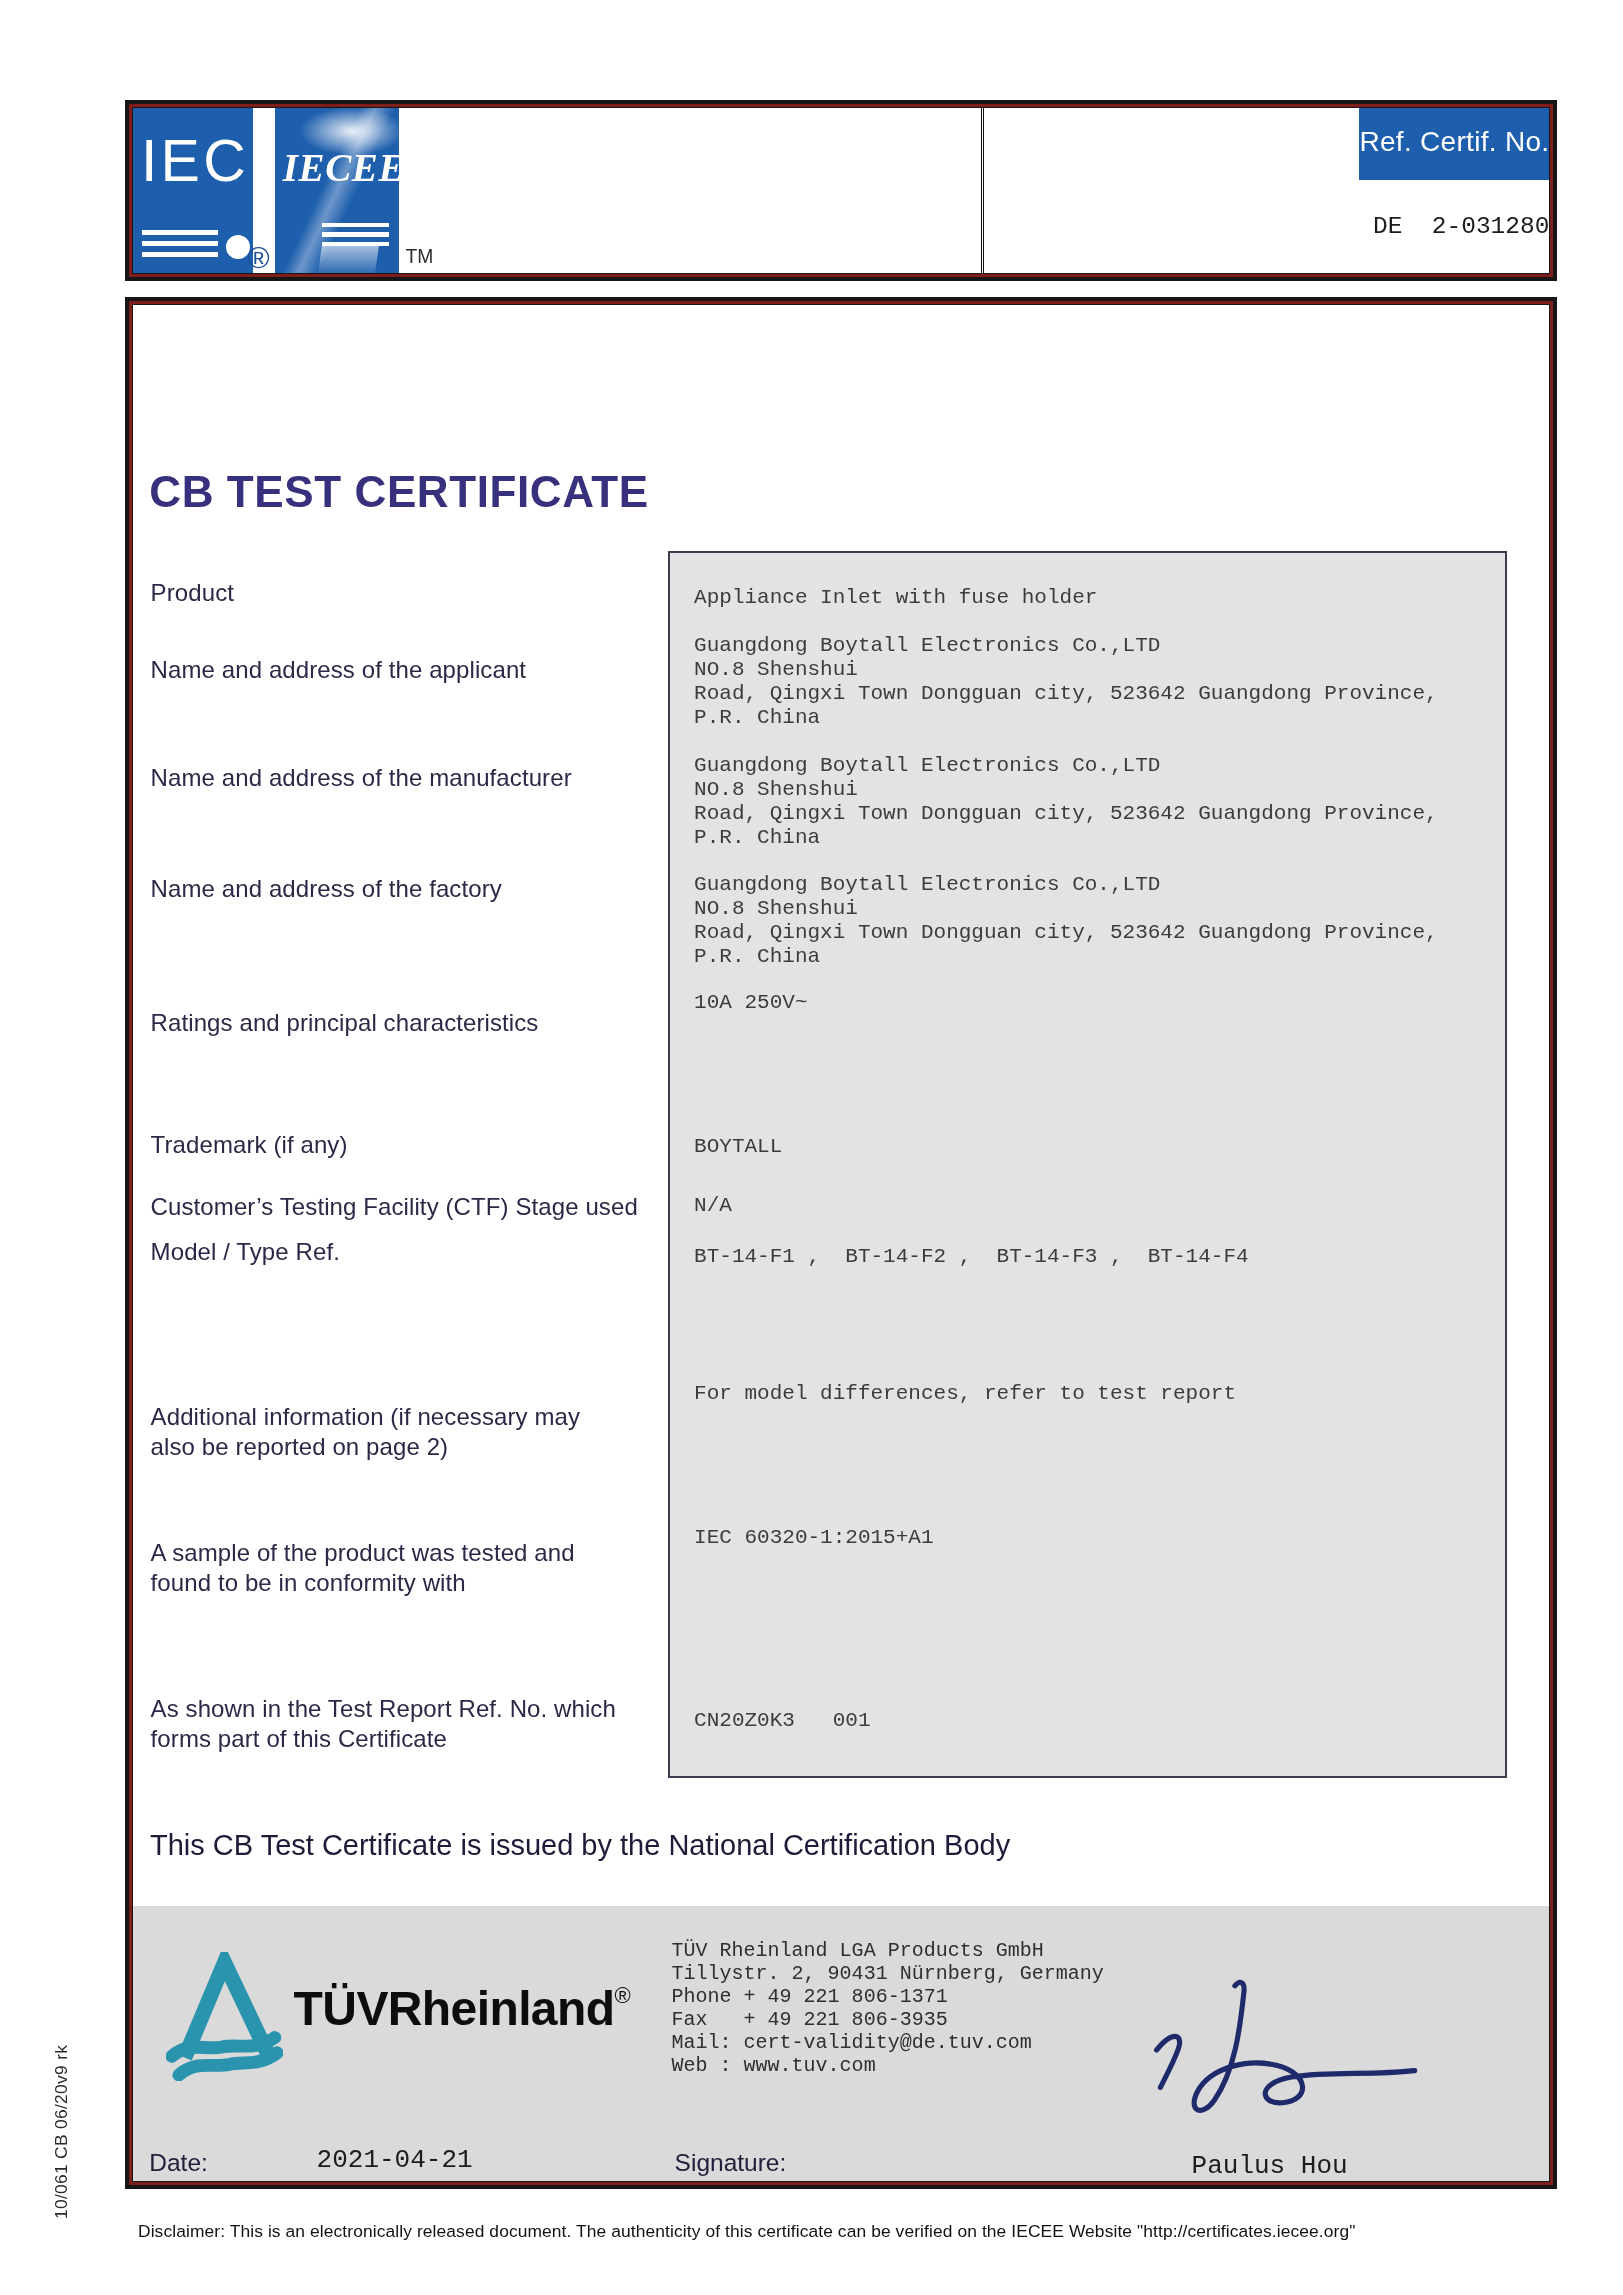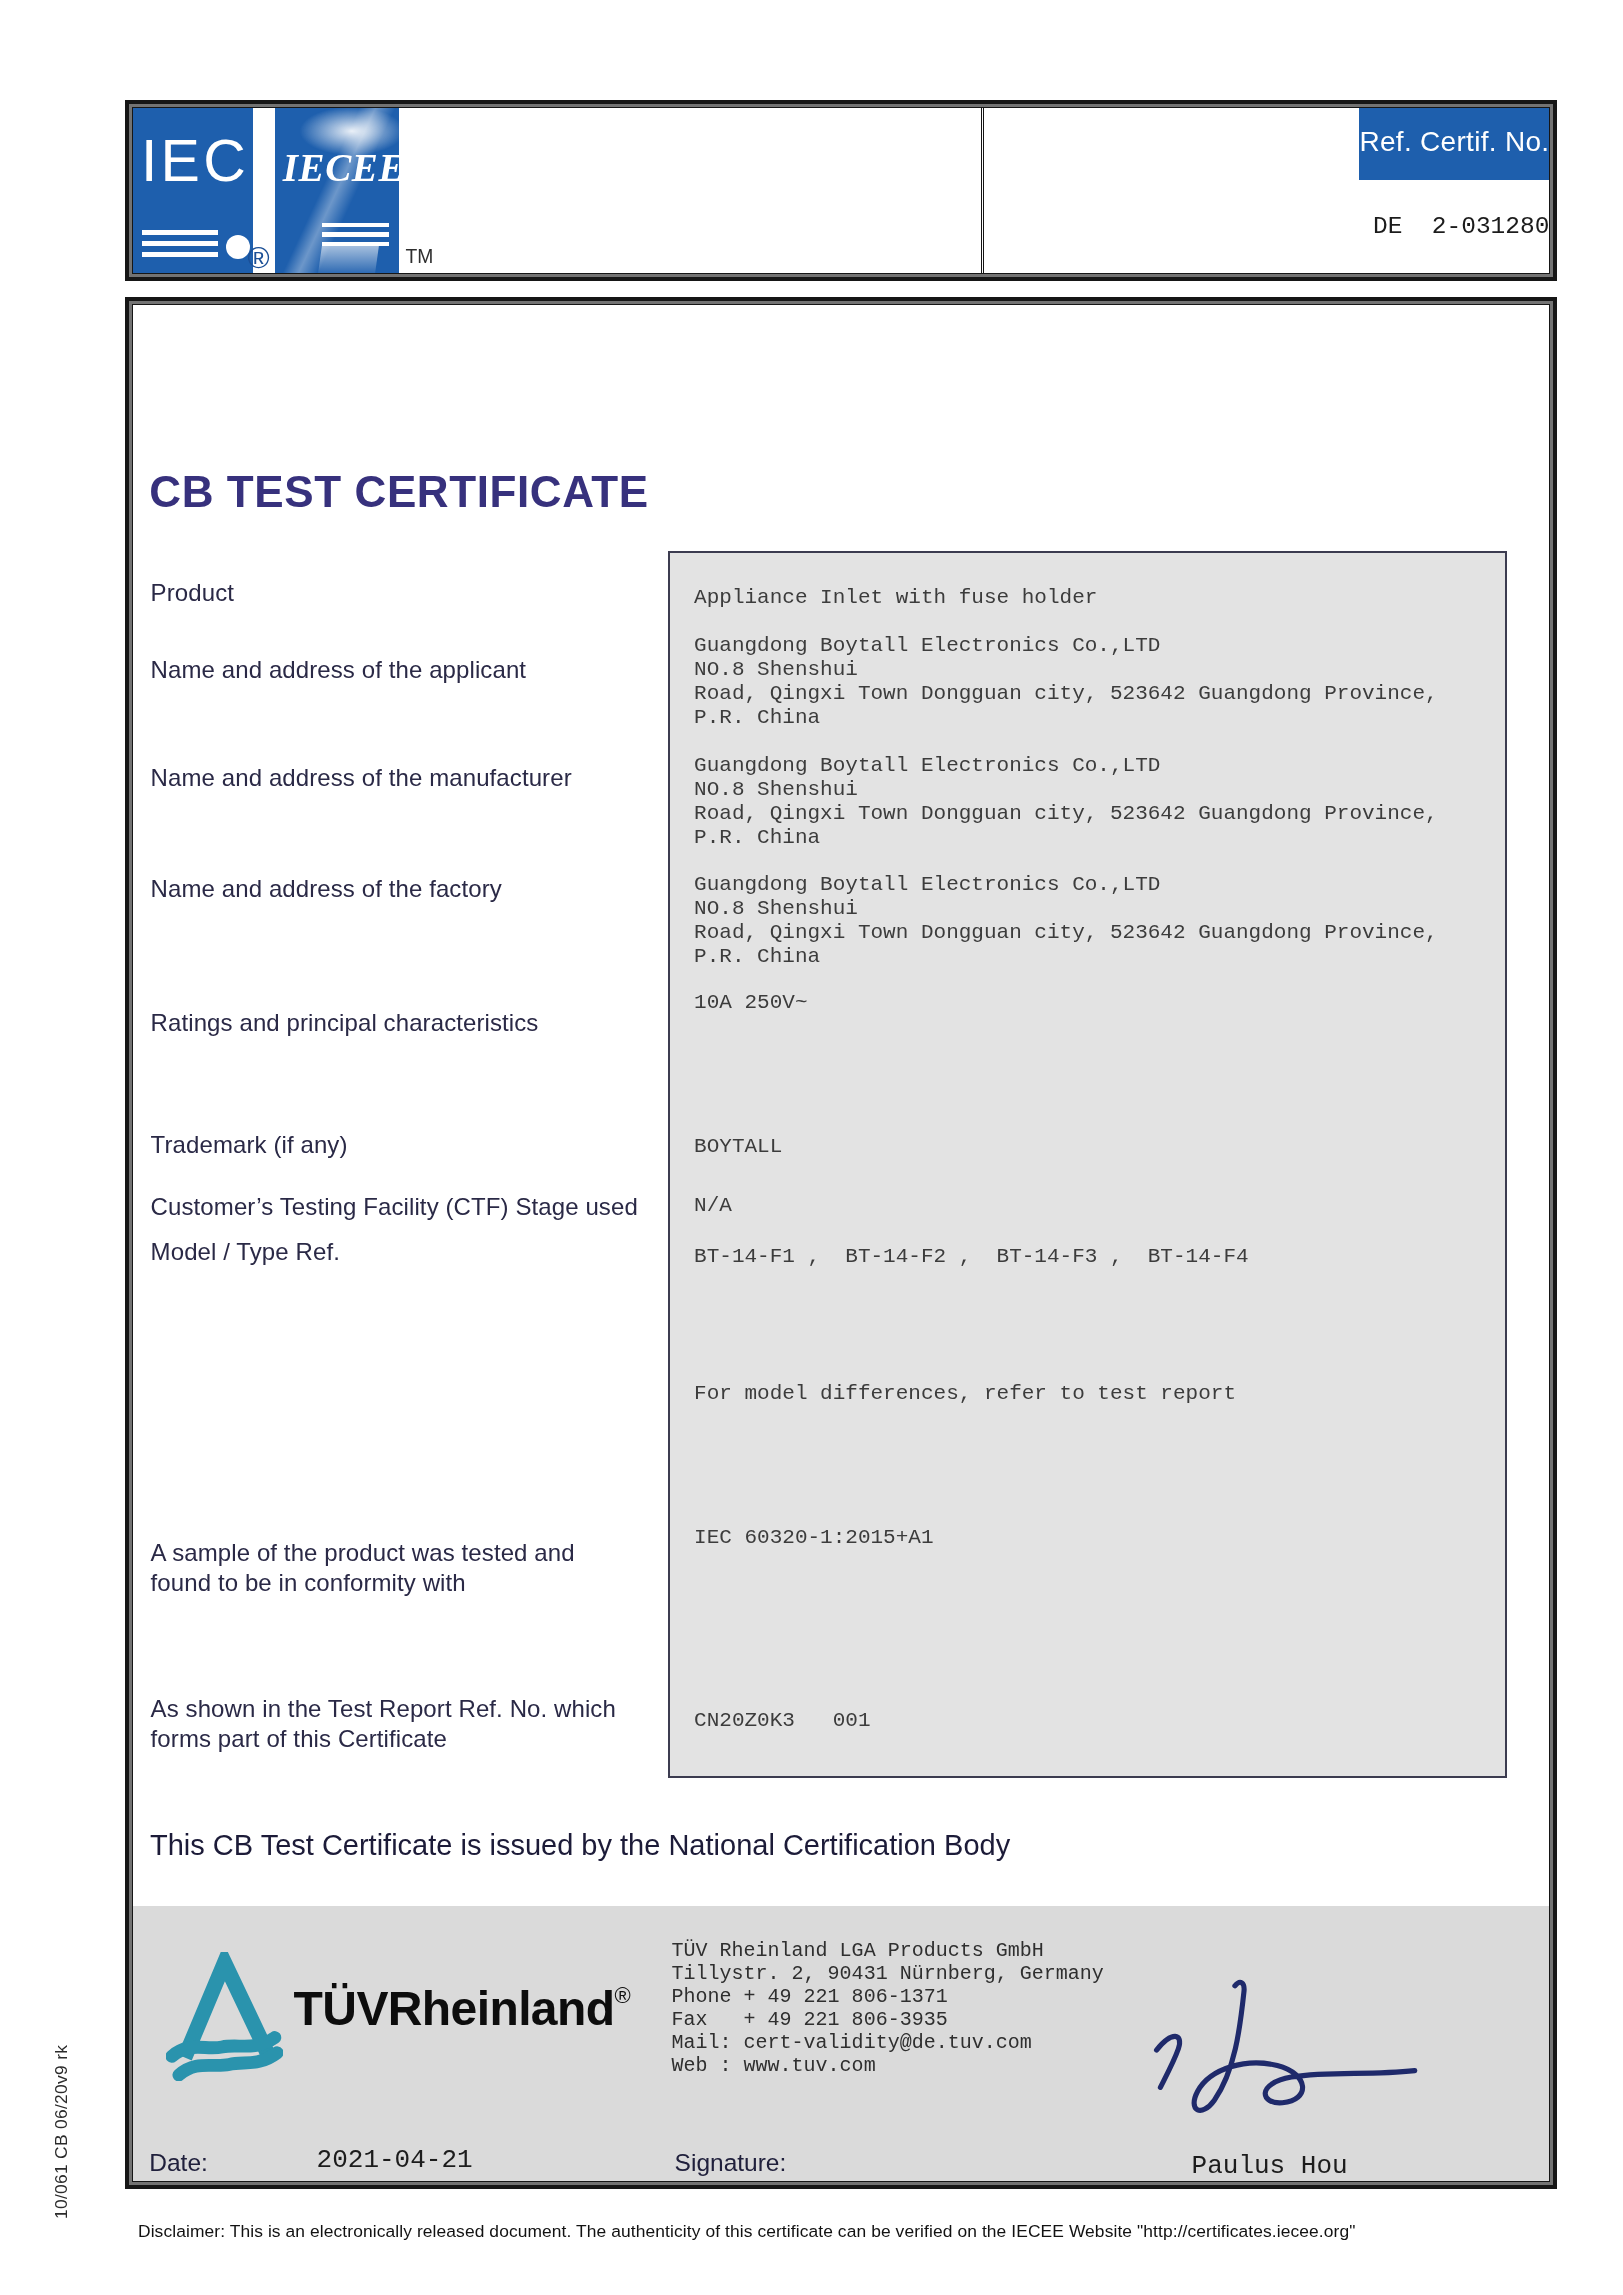--- a/index.html
+++ b/index.html
@@ -1,21 +1,21 @@
 <!DOCTYPE html>
 <html style="font-size:10.3px"><head>
 <meta charset="utf-8">
 <style>
   * { box-sizing: border-box; margin: 0; padding: 0; }
   body { background:#fff; }
   .page { position:relative; width:1623px; height:2295px; background:#ffffff;
           font-family:"Liberation Sans", sans-serif; overflow:hidden; }
 
   
-  .dbox { position:absolute; border:4.5px solid #161616; background:#737373; }
+  .dbox { position:absolute; border:4.5px solid #161616; background:#7f1d1d; }
   .dbox-inner { position:absolute; inset:2.6px; border:1.3px solid #161616; background:#fff; }
 
   
   .top-box { left:125px; top:100px; width:1432px; height:181px; }
   .top-inner { display:flex; align-items:stretch; }
   .logo-cell { position:relative; width:848px; display:flex; }
   .iec-box { position:relative; width:120px; background:#1e5fad; }
   .iec-word { position:absolute; top:19.3px; left:8.4px; font-size:59px; font-weight:400;
               color:#fff; letter-spacing:3.2px; }
   .iec-bars { position:absolute; left:9px; bottom:16.7px; width:76px; }
@@ -130,20 +130,22 @@
       <div class="cert-title">CB TEST CERTIFICATE</div>
 
       <div class="flabel" style="top:273px;">Product</div>
       <div class="flabel" style="top:350px;">Name and address of the applicant</div>
       <div class="flabel" style="top:458px;">Name and address of the manufacturer</div>
       <div class="flabel" style="top:569px;">Name and address of the factory</div>
       <div class="flabel" style="top:703px;">Ratings and principal characteristics</div>
       <div class="flabel" style="top:825px;">Trademark (if any)</div>
       <div class="flabel" style="top:887px; white-space:nowrap;">Customer’s Testing Facility (CTF) Stage used</div>
       <div class="flabel" style="top:932px;">Model / Type Ref.</div>
+      <div class="flabel" style="top:1097px;">Additional information (if necessary may
+also be reported on page 2)</div>
       <div class="flabel" style="top:1233px;">A sample of the product was tested and
 found to be in conformity with</div>
       <div class="flabel" style="top:1389px;">As shown in the Test Report Ref. No. which
 forms part of this Certificate</div>
 
       <div class="values-panel">
         <div class="fval" style="top:33px;">Appliance Inlet with fuse holder</div>
         <div class="fval" style="top:81px;">Guangdong Boytall Electronics Co.,LTD
 NO.8 Shenshui
 Road, Qingxi Town Dongguan city, 523642 Guangdong Province,

